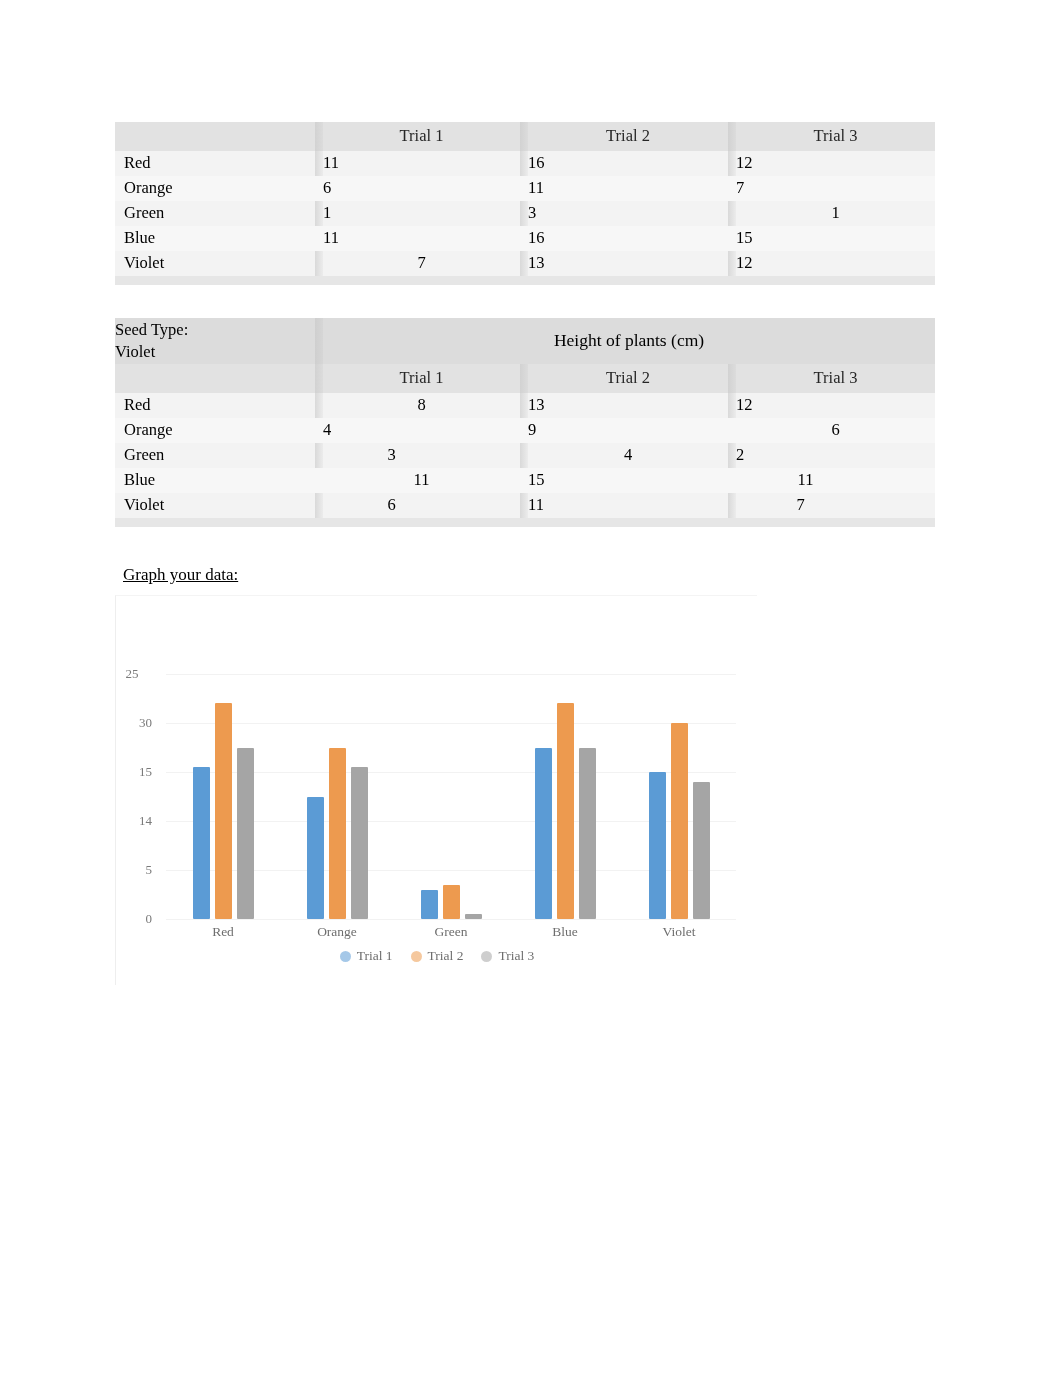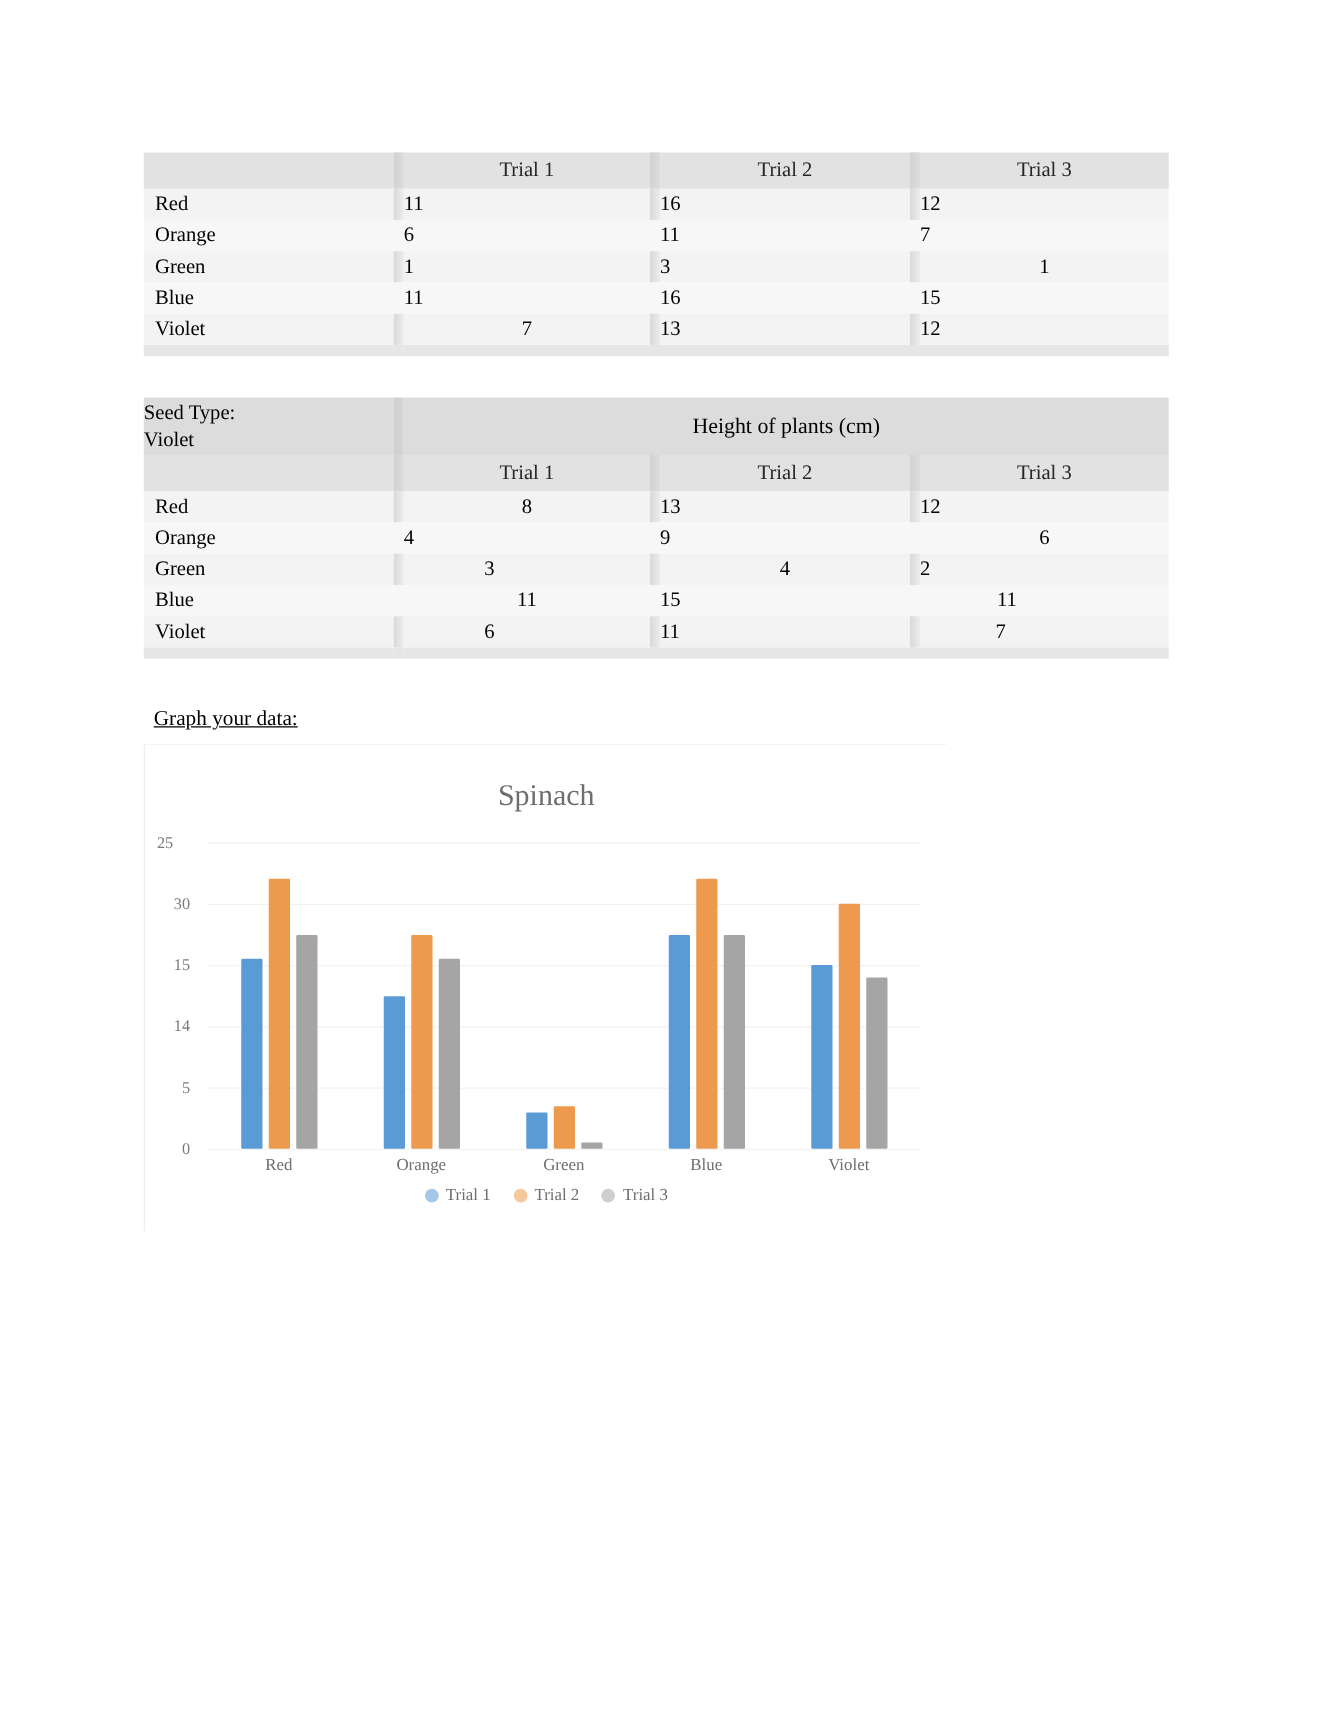--- a/index.html
+++ b/index.html
@@ -359,21 +359,20 @@
       <td></td>
       <td class="col-sep"></td>
       <td></td>
     </tr>
   </tbody>
 </table>
 
 <div class="prompt-text" style="left:123px; top:565px;">Graph your data:</div>
 
 <div class="chart-frame">
-  <div class="chart-title">Spinach</div>
   <div class="plot-area" id="plot-area">
       <div class="gridline" style="top: 0px;"></div>
       <div class="ytick" style="top: 0px; text-align: center;">25</div>
       <div class="gridline" style="top: 49px;"></div>
       <div class="ytick" style="top: 49px;">30</div>
       <div class="gridline" style="top: 98px;"></div>
       <div class="ytick" style="top: 98px;">15</div>
       <div class="gridline" style="top: 147px;"></div>
       <div class="ytick" style="top: 147px;">14</div>
       <div class="gridline" style="top: 196px;"></div>

